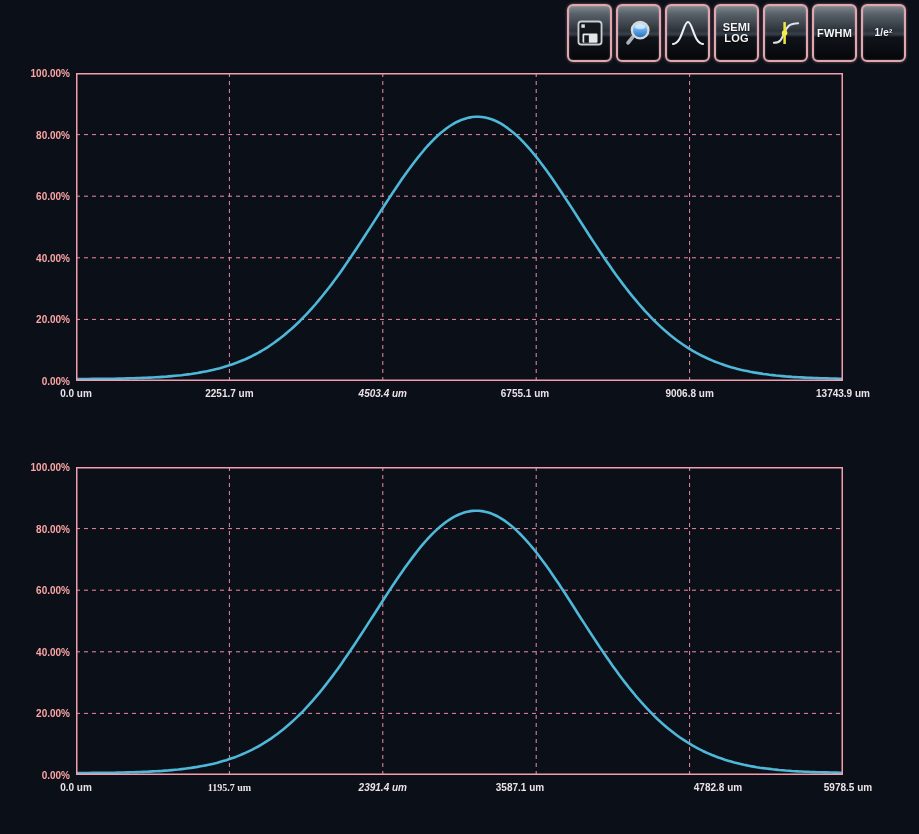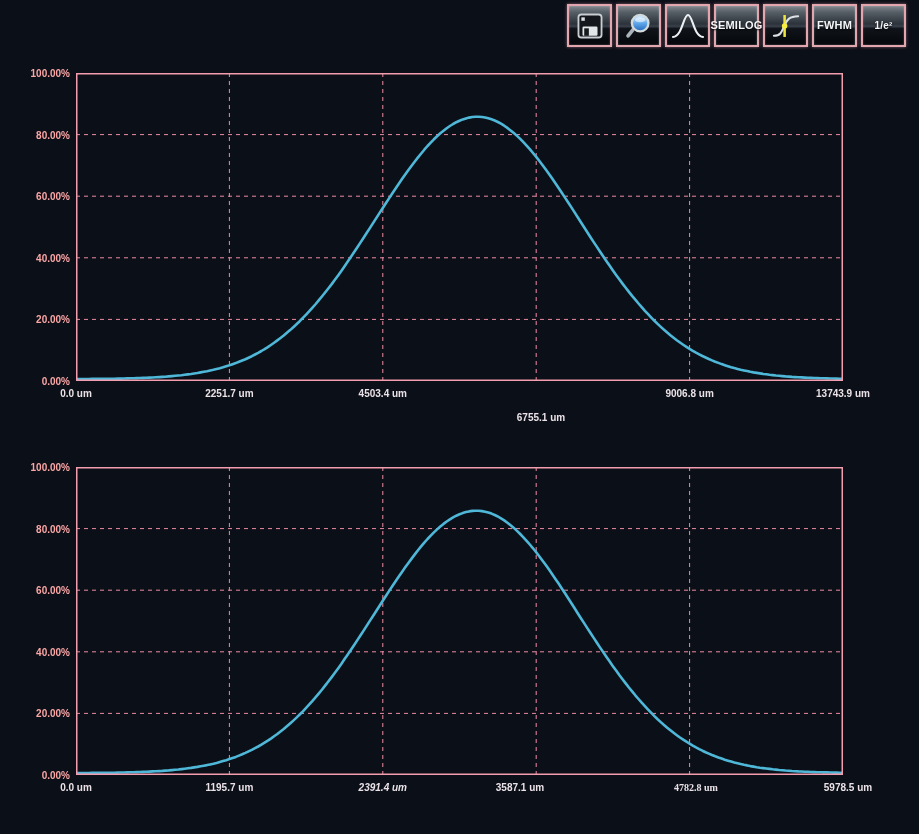--- a/index.html
+++ b/index.html
@@ -10,27 +10,27 @@
     overflow:hidden;
     font-family:"Liberation Sans", sans-serif;
   }
 
   
   .toolbar{
     position:absolute;top:4px;left:567px;
     display:flex;gap:4px;
   }
   .tb-btn{
-    width:45px;height:43px;
+    width:45px;height:58px;
     padding:0;margin:0;
     border:2px solid #e2a7ae;
-    border-radius:0;
+    border-radius:6px;
     background:linear-gradient(180deg,#81878d 0%,#565e66 16%,#2b323a 46%,#39414b 52%,#10141a 58%,#04060a 100%);
     box-shadow:0 0 3px rgba(240,160,175,.55), inset 0 0 2px rgba(255,255,255,.35);
-    display:flex;flex-direction:row;align-items:center;justify-content:center;
+    display:flex;flex-direction:column;align-items:center;justify-content:center;
     cursor:pointer;
     color:#f3f5f7;
   }
   .tb-btn svg{display:block;}
   .tb-label{
     font-weight:bold;font-size:11px;line-height:11px;
     color:#f4f6f8;text-shadow:0 1px 2px #000;
     letter-spacing:.2px;
   }
   .tb-label.big{font-size:10px;line-height:14px;}
@@ -128,22 +128,22 @@
         <line x1="306.8" y1="0" x2="306.8" y2="308" stroke="#ee8aa2" stroke-width="1" stroke-dasharray="4 4"></line>
         <line x1="460.2" y1="0" x2="460.2" y2="308" stroke="#ee8aa2" stroke-width="1" stroke-dasharray="4 4"></line>
         <line x1="613.6" y1="0" x2="613.6" y2="308" stroke="#ee8aa2" stroke-width="1" stroke-dasharray="4 4"></line>
         <polyline points="0.0,306.0 3.2,306.0 6.4,306.0 9.6,306.0 12.8,306.0 16.0,305.9 19.2,305.9 22.4,305.9 25.6,305.8 28.8,305.8 32.0,305.8 35.2,305.7 38.3,305.7 41.5,305.6 44.7,305.6 47.9,305.5 51.1,305.4 54.3,305.3 57.5,305.2 60.7,305.1 63.9,305.0 67.1,304.9 70.3,304.8 73.5,304.6 76.7,304.5 79.9,304.3 83.1,304.1 86.3,303.9 89.5,303.7 92.7,303.4 95.9,303.1 99.1,302.8 102.3,302.5 105.5,302.2 108.7,301.8 111.9,301.4 115.0,301.0 118.2,300.5 121.4,300.0 124.6,299.4 127.8,298.8 131.0,298.2 134.2,297.5 137.4,296.8 140.6,296.0 143.8,295.2 147.0,294.3 150.2,293.3 153.4,292.3 156.6,291.2 159.8,290.1 163.0,288.8 166.2,287.5 169.4,286.2 172.6,284.7 175.8,283.2 179.0,281.5 182.2,279.8 185.4,278.0 188.6,276.1 191.8,274.1 194.9,272.0 198.1,269.8 201.3,267.4 204.5,265.0 207.7,262.5 210.9,259.8 214.1,257.1 217.3,254.2 220.5,251.2 223.7,248.2 226.9,244.9 230.1,241.6 233.3,238.2 236.5,234.6 239.7,231.0 242.9,227.2 246.1,223.3 249.3,219.3 252.5,215.2 255.7,211.1 258.9,206.8 262.1,202.4 265.3,197.9 268.4,193.4 271.6,188.8 274.8,184.1 278.0,179.3 281.2,174.5 284.4,169.6 287.6,164.7 290.8,159.8 294.0,154.9 297.2,149.9 300.4,144.9 303.6,139.9 306.8,135.0 310.0,130.0 313.2,125.1 316.4,120.3 319.6,115.5 322.8,110.8 326.0,106.1 329.2,101.5 332.4,97.1 335.6,92.7 338.8,88.5 342.0,84.4 345.2,80.5 348.3,76.7 351.5,73.0 354.7,69.6 357.9,66.3 361.1,63.2 364.3,60.3 367.5,57.7 370.7,55.2 373.9,53.0 377.1,51.0 380.3,49.2 383.5,47.7 386.7,46.4 389.9,45.4 393.1,44.6 396.3,44.0 399.5,43.8 402.7,43.8 405.9,44.0 409.1,44.5 412.3,45.3 415.5,46.3 418.7,47.5 421.9,49.0 425.0,50.7 428.2,52.7 431.4,54.9 434.6,57.4 437.8,60.0 441.0,62.9 444.2,65.9 447.4,69.2 450.6,72.6 453.8,76.2 457.0,80.0 460.2,83.9 463.4,88.0 466.6,92.2 469.8,96.6 473.0,101.0 476.2,105.6 479.4,110.2 482.6,114.9 485.8,119.7 489.0,124.6 492.2,129.5 495.4,134.4 498.6,139.4 501.7,144.3 504.9,149.3 508.1,154.3 511.3,159.2 514.5,164.2 517.7,169.1 520.9,173.9 524.1,178.8 527.3,183.5 530.5,188.2 533.7,192.8 536.9,197.4 540.1,201.9 543.3,206.3 546.5,210.6 549.7,214.8 552.9,218.9 556.1,222.9 559.3,226.7 562.5,230.5 565.7,234.2 568.9,237.8 572.1,241.2 575.3,244.6 578.4,247.8 581.6,250.9 584.8,253.9 588.0,256.8 591.2,259.5 594.4,262.2 597.6,264.7 600.8,267.2 604.0,269.5 607.2,271.7 610.4,273.8 613.6,275.9 616.8,277.8 620.0,279.6 623.2,281.3 626.4,283.0 629.6,284.5 632.8,286.0 636.0,287.4 639.2,288.7 642.4,289.9 645.6,291.1 648.8,292.2 651.9,293.2 655.1,294.2 658.3,295.1 661.5,295.9 664.7,296.7 667.9,297.4 671.1,298.1 674.3,298.8 677.5,299.4 680.7,299.9 683.9,300.4 687.1,300.9 690.3,301.3 693.5,301.8 696.7,302.1 699.9,302.5 703.1,302.8 706.3,303.1 709.5,303.4 712.7,303.6 715.9,303.9 719.1,304.1 722.3,304.3 725.5,304.4 728.7,304.6 731.8,304.8 735.0,304.9 738.2,305.0 741.4,305.1 744.6,305.2 747.8,305.3 751.0,305.4 754.2,305.5 757.4,305.5 760.6,305.6 763.8,305.7 767.0,305.7" fill="none" stroke="#4fb8d9" stroke-width="2.6" stroke-linejoin="round" stroke-linecap="round"></polyline>
         <rect x="0.75" y="0.75" width="765.5" height="306.5" fill="none" stroke="#f49dae" stroke-width="1.5"></rect>
       </svg>
     </div>
   <div class="xlabels">
       <span style="left: 0px;">0.0 um</span>
       <span style="left: 153.4px;">2251.7 um</span>
-      <span style="left: 306.8px;">4503.4 um</span>
-      <span style="left: 465px; margin-top: 24px;">6755.1 um</span>
+      <span style="left: 306.8px; font-style: italic;">4503.4 um</span>
+      <span style="left: 449px;">6755.1 um</span>
       <span style="left: 613.6px;">9006.8 um</span>
       <span style="left: 767px;">13743.9 um</span>
     </div>
 </section>
 
 <section class="chart chart-bottom">
   <div class="ylabels">
       <span style="top: 0px;">100.00%</span>
       <span style="top: 61.6px;">80.00%</span>
       <span style="top: 123.2px;">60.00%</span>
@@ -160,19 +160,19 @@
         <line x1="153.4" y1="0" x2="153.4" y2="308" stroke="#ee8aa2" stroke-width="1" stroke-dasharray="4 4"></line>
         <line x1="306.8" y1="0" x2="306.8" y2="308" stroke="#ee8aa2" stroke-width="1" stroke-dasharray="4 4"></line>
         <line x1="460.2" y1="0" x2="460.2" y2="308" stroke="#ee8aa2" stroke-width="1" stroke-dasharray="4 4"></line>
         <line x1="613.6" y1="0" x2="613.6" y2="308" stroke="#ee8aa2" stroke-width="1" stroke-dasharray="4 4"></line>
         <polyline points="0.0,306.0 3.2,306.0 6.4,306.0 9.6,306.0 12.8,306.0 16.0,305.9 19.2,305.9 22.4,305.9 25.6,305.8 28.8,305.8 32.0,305.8 35.2,305.7 38.4,305.7 41.5,305.6 44.7,305.5 47.9,305.5 51.1,305.4 54.3,305.3 57.5,305.2 60.7,305.1 63.9,305.0 67.1,304.9 70.3,304.8 73.5,304.6 76.7,304.4 79.9,304.3 83.1,304.1 86.3,303.9 89.5,303.6 92.7,303.4 95.9,303.1 99.1,302.8 102.3,302.5 105.5,302.1 108.7,301.7 111.9,301.3 115.0,300.9 118.2,300.4 121.4,299.9 124.6,299.3 127.8,298.7 131.0,298.1 134.2,297.4 137.4,296.7 140.6,295.9 143.8,295.0 147.0,294.1 150.2,293.2 153.4,292.1 156.6,291.0 159.8,289.9 163.0,288.6 166.2,287.3 169.4,285.9 172.6,284.4 175.8,282.9 179.0,281.2 182.2,279.5 185.4,277.7 188.6,275.7 191.8,273.7 194.9,271.6 198.1,269.3 201.3,267.0 204.5,264.5 207.7,262.0 210.9,259.3 214.1,256.5 217.3,253.6 220.5,250.6 223.7,247.5 226.9,244.3 230.1,240.9 233.3,237.4 236.5,233.9 239.7,230.2 242.9,226.4 246.1,222.5 249.3,218.4 252.5,214.3 255.7,210.1 258.9,205.8 262.1,201.4 265.3,196.9 268.4,192.3 271.6,187.7 274.8,183.0 278.0,178.2 281.2,173.4 284.4,168.5 287.6,163.6 290.8,158.6 294.0,153.6 297.2,148.7 300.4,143.7 303.6,138.7 306.8,133.7 310.0,128.8 313.2,123.9 316.4,119.0 319.6,114.3 322.8,109.5 326.0,104.9 329.2,100.3 332.4,95.9 335.6,91.6 338.8,87.4 342.0,83.3 345.1,79.4 348.3,75.6 351.5,72.0 354.7,68.6 357.9,65.4 361.1,62.4 364.3,59.5 367.5,56.9 370.7,54.5 373.9,52.4 377.1,50.4 380.3,48.7 383.5,47.3 386.7,46.1 389.9,45.1 393.1,44.4 396.3,43.9 399.5,43.7 402.7,43.8 405.9,44.1 409.1,44.7 412.3,45.5 415.5,46.6 418.7,48.0 421.9,49.5 425.0,51.4 428.2,53.4 431.4,55.7 434.6,58.2 437.8,60.9 441.0,63.9 444.2,67.0 447.4,70.3 450.6,73.8 453.8,77.5 457.0,81.3 460.2,85.3 463.4,89.5 466.6,93.7 469.8,98.1 473.0,102.6 476.2,107.2 479.4,111.9 482.6,116.6 485.8,121.5 489.0,126.3 492.2,131.3 495.4,136.2 498.6,141.2 501.7,146.2 504.9,151.2 508.1,156.1 511.3,161.1 514.5,166.0 517.7,170.9 520.9,175.8 524.1,180.6 527.3,185.3 530.5,190.0 533.7,194.6 536.9,199.2 540.1,203.6 543.3,208.0 546.5,212.2 549.7,216.4 552.9,220.5 556.1,224.4 559.3,228.3 562.5,232.0 565.7,235.7 568.9,239.2 572.1,242.6 575.3,245.9 578.4,249.1 581.6,252.2 584.8,255.1 588.0,257.9 591.2,260.7 594.4,263.3 597.6,265.8 600.8,268.2 604.0,270.5 607.2,272.6 610.4,274.7 613.6,276.7 616.8,278.6 620.0,280.4 623.2,282.1 626.4,283.7 629.6,285.2 632.8,286.6 636.0,288.0 639.2,289.3 642.4,290.5 645.6,291.6 648.8,292.7 652.0,293.7 655.1,294.6 658.3,295.5 661.5,296.3 664.7,297.1 667.9,297.8 671.1,298.4 674.3,299.1 677.5,299.6 680.7,300.2 683.9,300.7 687.1,301.1 690.3,301.5 693.5,301.9 696.7,302.3 699.9,302.6 703.1,303.0 706.3,303.2 709.5,303.5 712.7,303.7 715.9,304.0 719.1,304.2 722.3,304.4 725.5,304.5 728.6,304.7 731.8,304.8 735.0,305.0 738.2,305.1 741.4,305.2 744.6,305.3 747.8,305.4 751.0,305.4 754.2,305.5 757.4,305.6 760.6,305.6 763.8,305.7 767.0,305.7" fill="none" stroke="#4fb8d9" stroke-width="2.6" stroke-linejoin="round" stroke-linecap="round"></polyline>
         <rect x="0.75" y="0.75" width="765.5" height="306.5" fill="none" stroke="#f49dae" stroke-width="1.5"></rect>
       </svg>
     </div>
   <div class="xlabels">
       <span style="left: 0px;">0.0 um</span>
-      <span style="left: 153.4px;">1195.7 um</span>
+      <span style="left: 153.4px; font-family: Liberation Serif, serif;">1195.7 um</span>
       <span style="left: 306.8px; font-style: italic;">2391.4 um</span>
       <span style="left: 444px;">3587.1 um</span>
-      <span style="left: 620px; font-family: Liberation Serif, serif;">4782.8 um</span>
+      <span style="left: 642px;">4782.8 um</span>
       <span style="left: 772px; text-align: center;">5978.5 um</span>
     </div>
 </section>
 
 </body></html>

